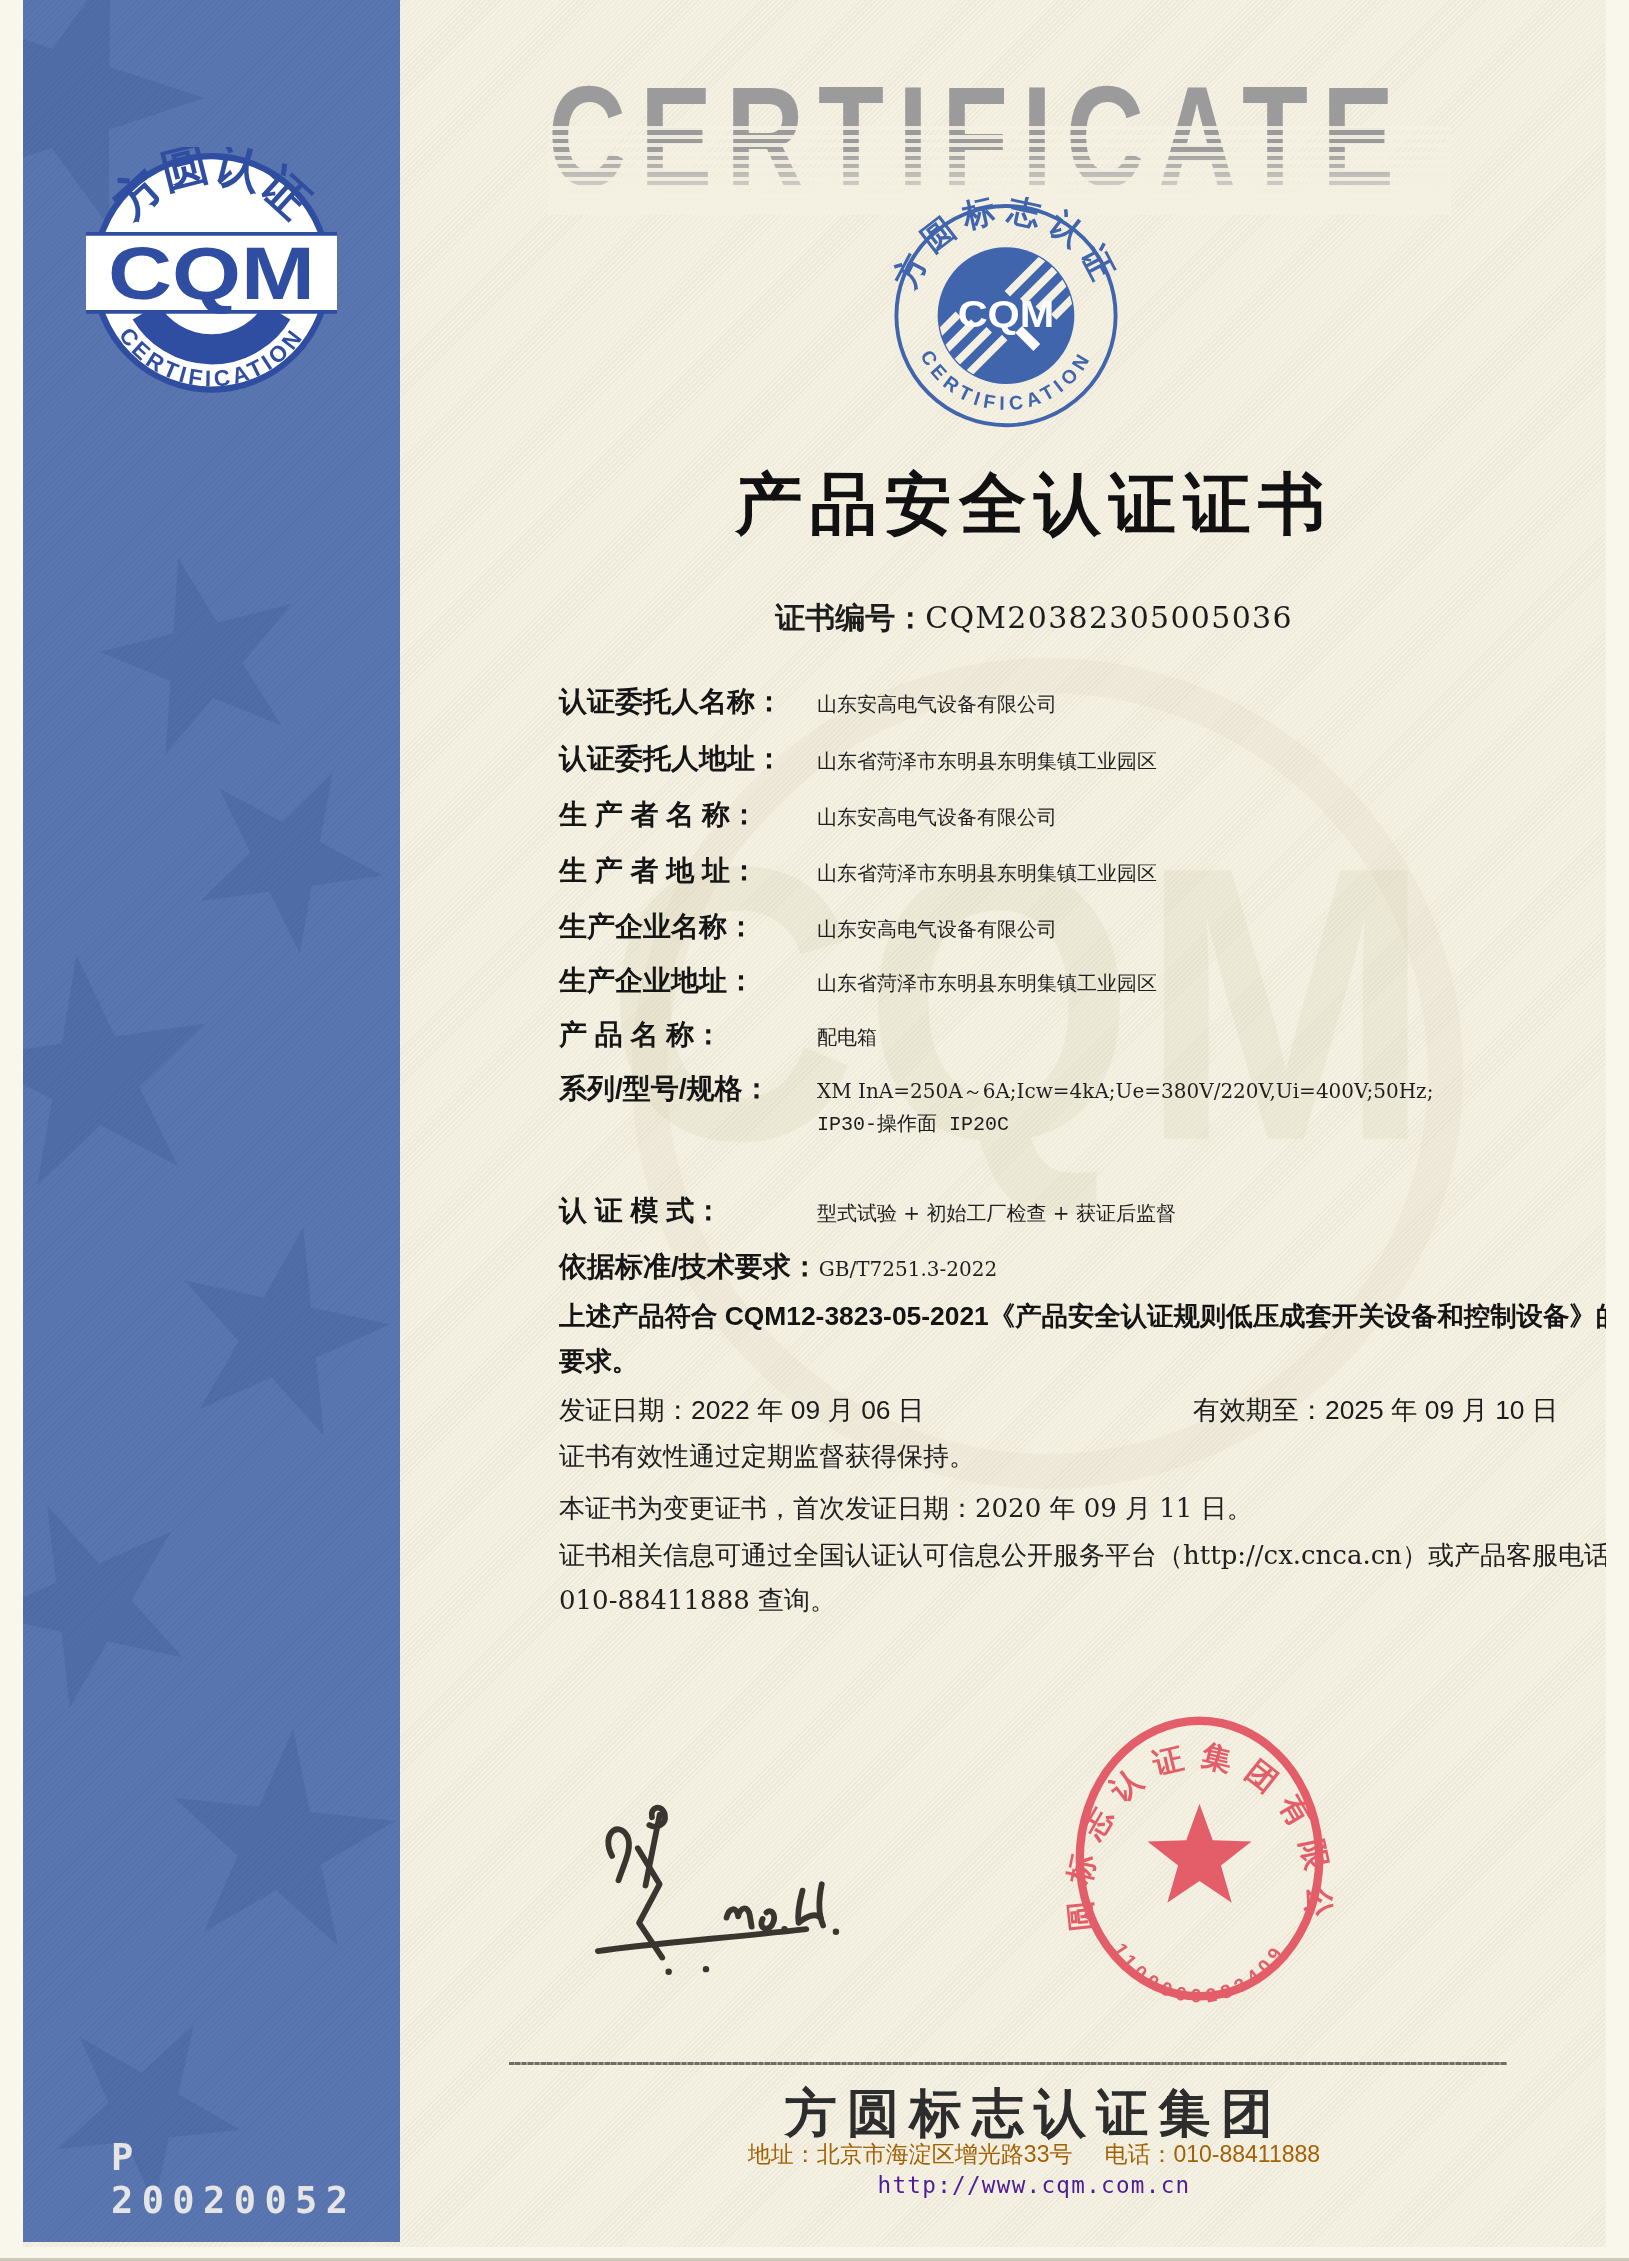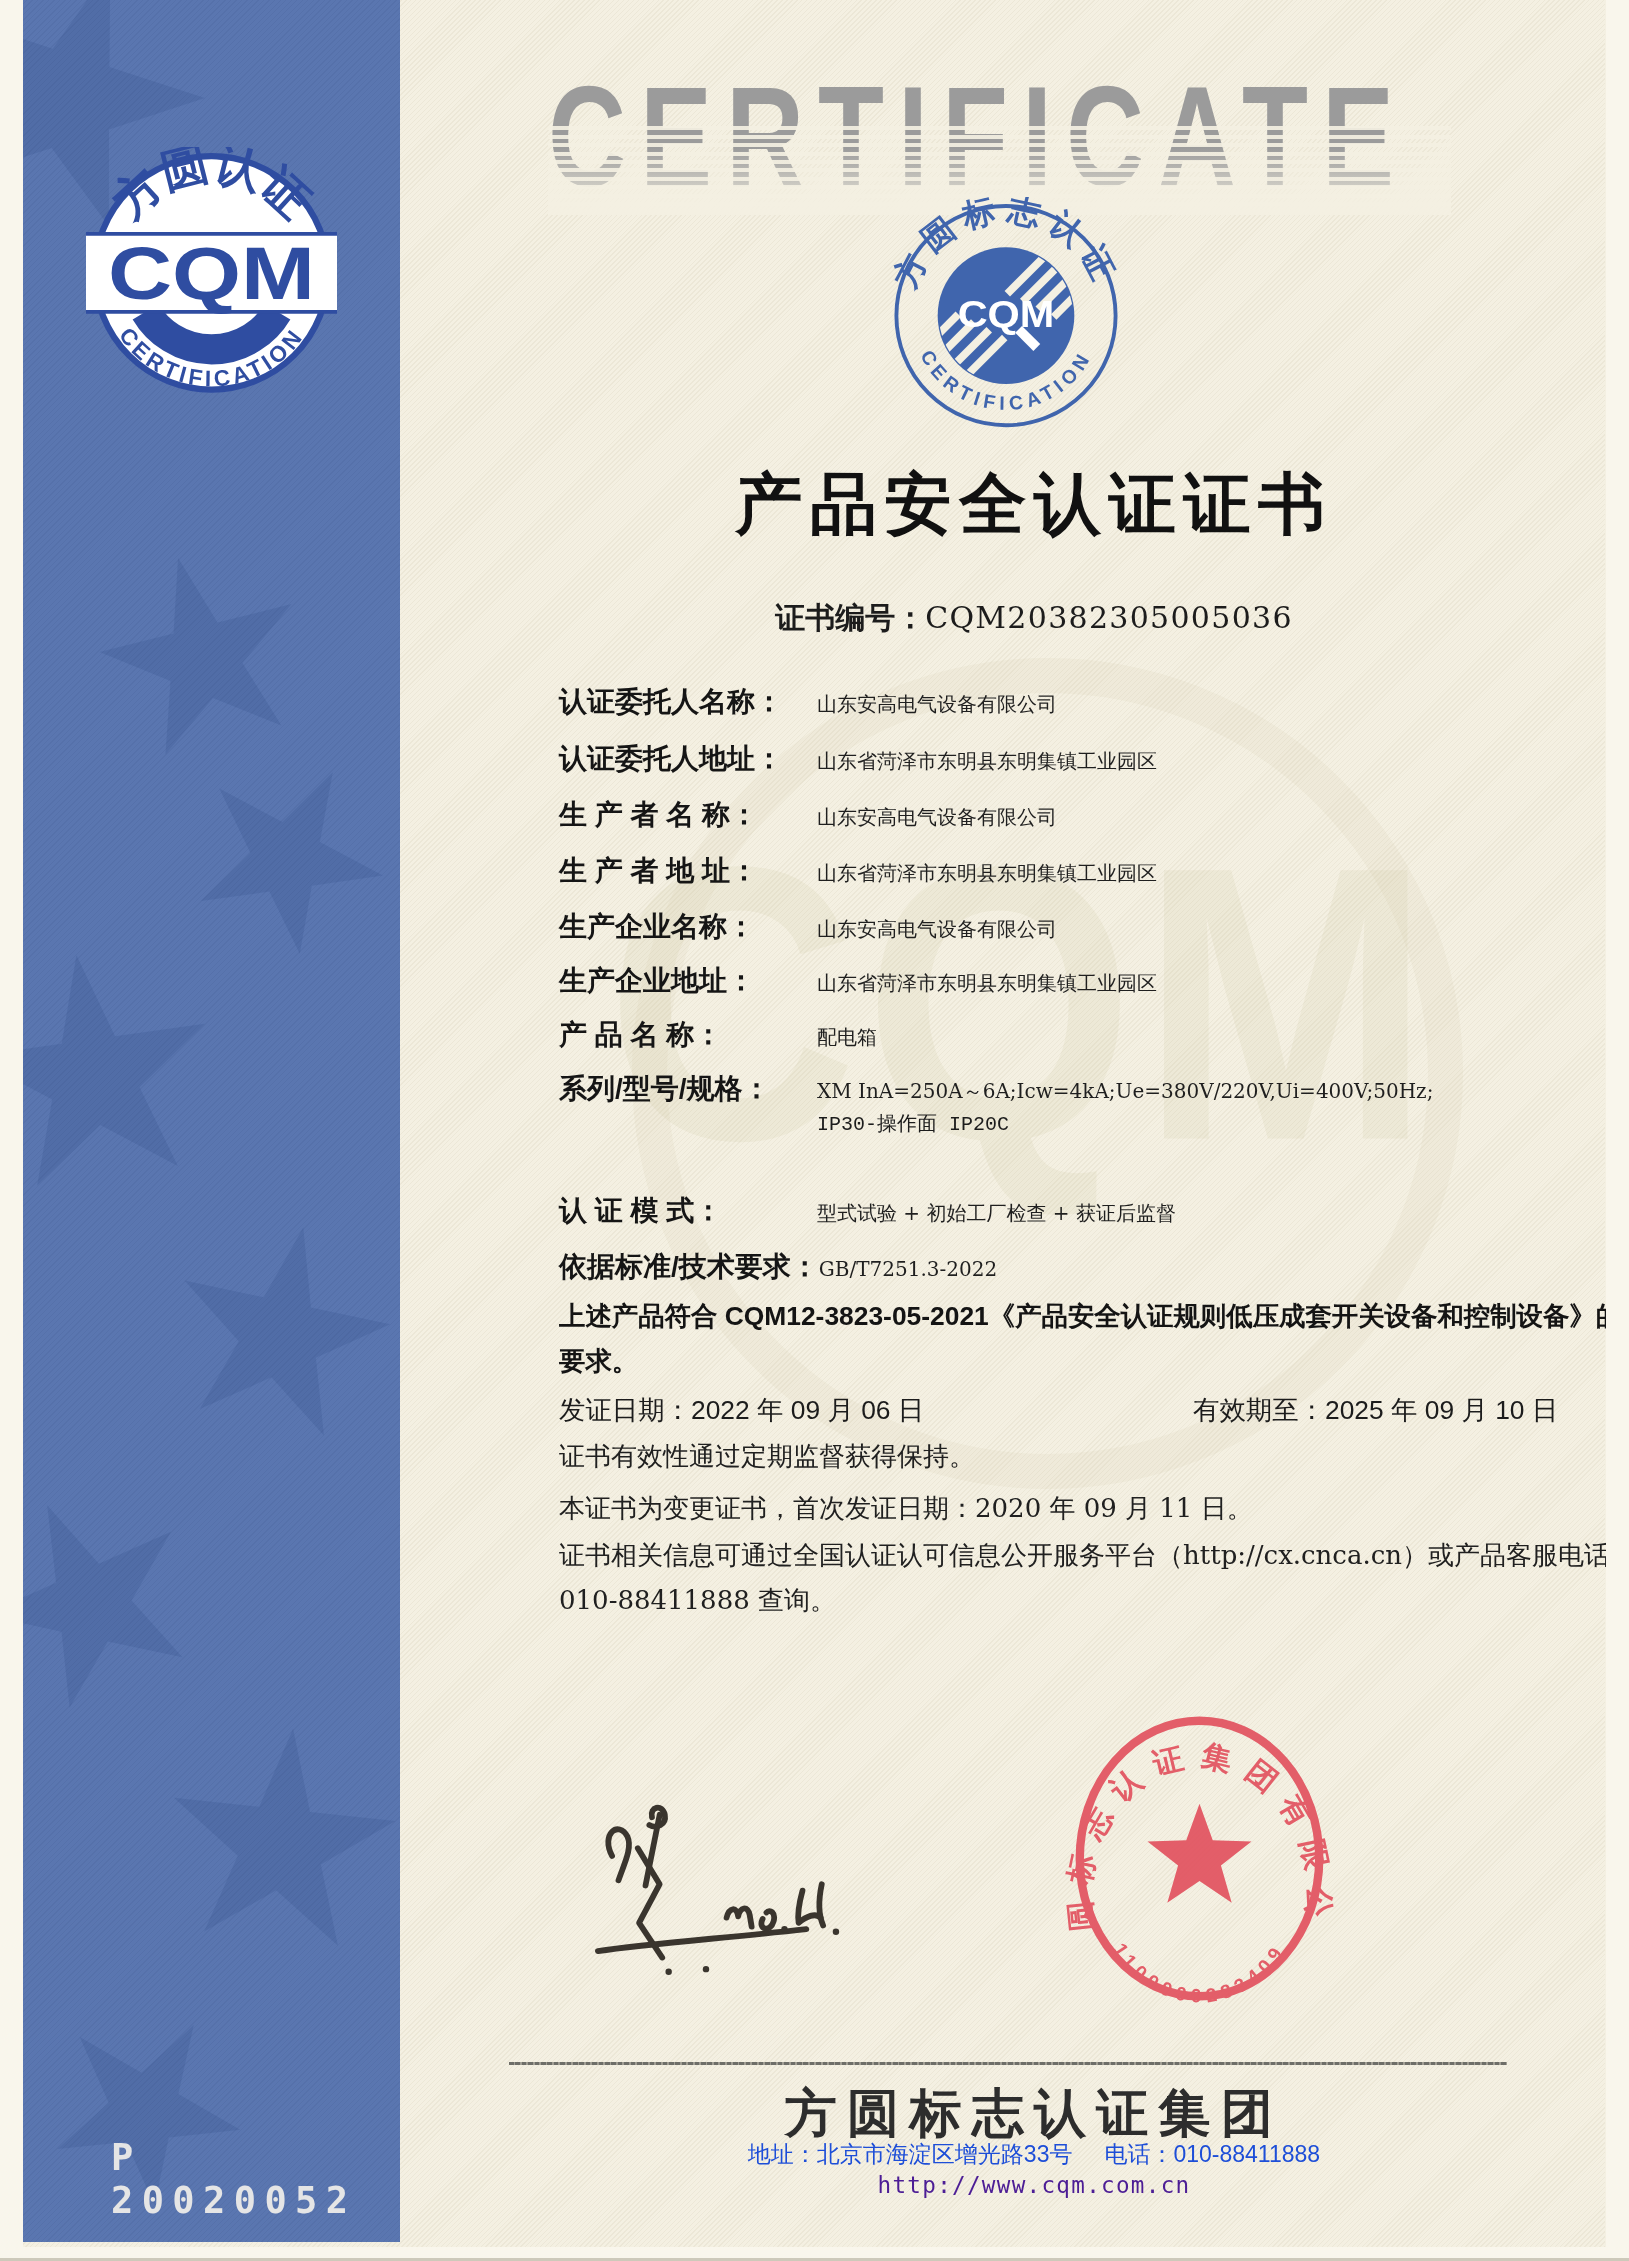--- a/index.html
+++ b/index.html
@@ -110,21 +110,21 @@
 
   
   .footer-line{
     position:absolute; left:509px; top:2062px; width:998px; height:2.6px; z-index:1;
     background:repeating-linear-gradient(90deg,#6e6e68 0 4.5px,#a19e94 4.5px 6.4px);
   }
   .footer-org{
     top:2079px; font-weight:bold; font-size:52px; letter-spacing:10.3px;
     color:#2d2d2d; white-space:nowrap;
   }
-  .footer-addr{top:2139px; font-size:23px; color:#1d4ed8; white-space:nowrap;}
+  .footer-addr{top:2139px; font-size:23px; color:#a16207; white-space:nowrap;}
   .footer-addr .gap{display:inline-block; width:32px;}
   .footer-web{
     top:2172px; font-size:22.6px; color:#4c1d95;
     font-family:"DejaVu Sans Mono", monospace; letter-spacing:1.3px;
   }
 </style>
 </head>
 <body>
 
 <div class="page">

